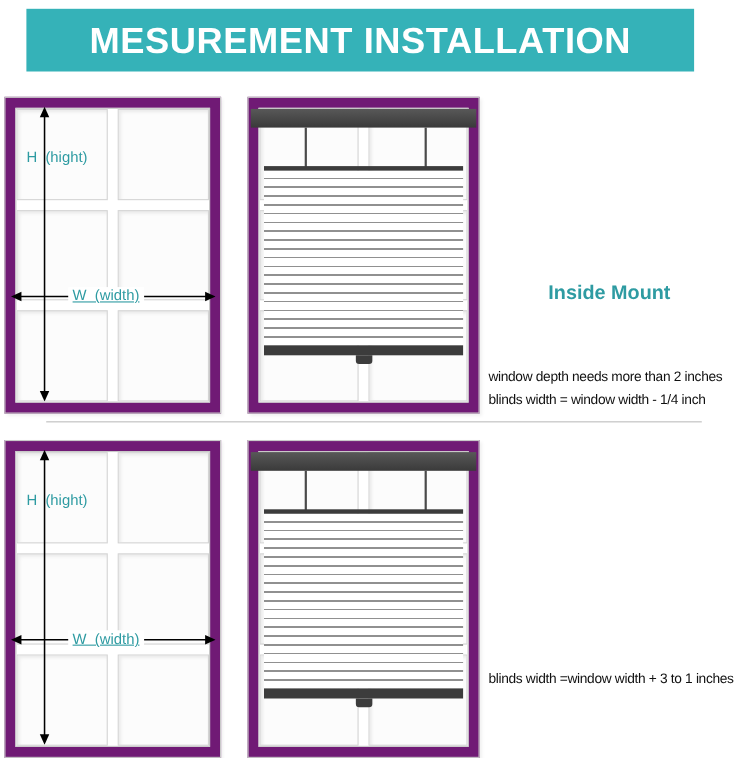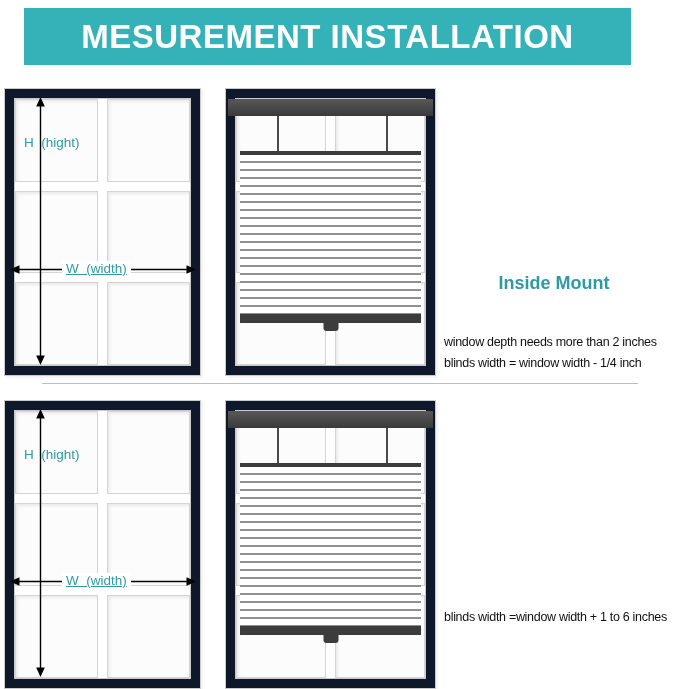--- a/index.html
+++ b/index.html
@@ -10,21 +10,21 @@
 
   
   .banner {
     position:absolute; left:24px; top:8px; width:607px; height:57px;
     background:#35b2b8; color:#ffffff;
     display:flex; align-items:center; justify-content:center;
     font-size:33px; font-weight:bold; letter-spacing:0.5px;
   }
 
   
-  .window { position:absolute; background:#0f172a; border:1px solid #c9c9c9; box-shadow:2px 2px 3px rgba(0,0,0,.06); }
+  .window { position:absolute; background:#701a75; border:1px solid #c9c9c9; box-shadow:2px 2px 3px rgba(0,0,0,.06); }
   .frame-inner { position:absolute; left:9px; top:9px; right:9px; bottom:9px; border:1px solid #c9c9c9; background:#ffffff; }
   .panes { position:absolute; inset:0; display:grid; grid-template-columns:1fr 1fr; grid-template-rows:1fr 1fr 1fr; gap:9px; }
   .pane { background:#fcfcfc; border:1px solid #d4d4d4; box-shadow:inset 2px 2px 3px rgba(0,0,0,.07); }
 
   .win-plain-1 { left:4px; top:88px; width:197px; height:288px; }
   .win-blinds-1 { left:225px; top:88px; width:211px; height:288px; }
   .win-plain-2 { left:4px; top:400px; width:197px; height:289px; }
   .win-blinds-2 { left:225px; top:400px; width:211px; height:289px; }
 
   
@@ -41,21 +41,21 @@
   .cord-r { left:160px; }
   .shade {
     position:absolute; left:14px; right:14px; top:62px; height:163px;
     border-top:4px solid #3c3c3c;
     background:repeating-linear-gradient(180deg,#ffffff 0px,#ffffff 6.4px,#909090 6.4px,#909090 8px);
   }
   .bottomrail { position:absolute; left:14px; right:14px; top:225px; height:9px; background:#3c3c3c; }
   .pull-tab { position:absolute; left:50%; top:234px; width:15px; height:8px; transform:translateX(-50%); background:#3c3c3c; border-radius:0 0 3px 3px; }
 
   
-  .mount-title { position:absolute; width:214px; text-align:center; color:#2e9ba2; font-weight:bold; font-size:18px;margin-top:17px; }
+  .mount-title { position:absolute; width:214px; text-align:center; color:#2e9ba2; font-weight:bold; font-size:18px; }
   .title-1 { left:447px; top:256px; }
   .title-2 { left:447px; top:577px; }
   .mount-details { position:absolute; color:#111111; font-size:12.5px; letter-spacing:-0.3px; white-space:nowrap; }
   .details-1 { left:444px; top:284px; line-height:21px;margin-top:48px; }
   .details-2 { left:444px; top:606px; line-height:22px; }
 
   
   .separator { position:absolute; left:42px; top:383px; width:596px; border-top:1px solid #bdbdbd; }
 </style>
 </head>
@@ -157,16 +157,16 @@
     </div>
     <div class="headrail"></div>
     <div class="cord cord-l"></div>
     <div class="cord cord-r"></div>
     <div class="shade"></div>
     <div class="bottomrail"></div>
     <div class="pull-tab"></div>
   </div>
 
   <div class="mount-details details-2">
-    <div>blinds width =window width + 1 to 6 inches</div>
+    <div>blinds width =window width + 3 to 1 inches</div>
   </div>
 
 </div>
 
 </body></html>

